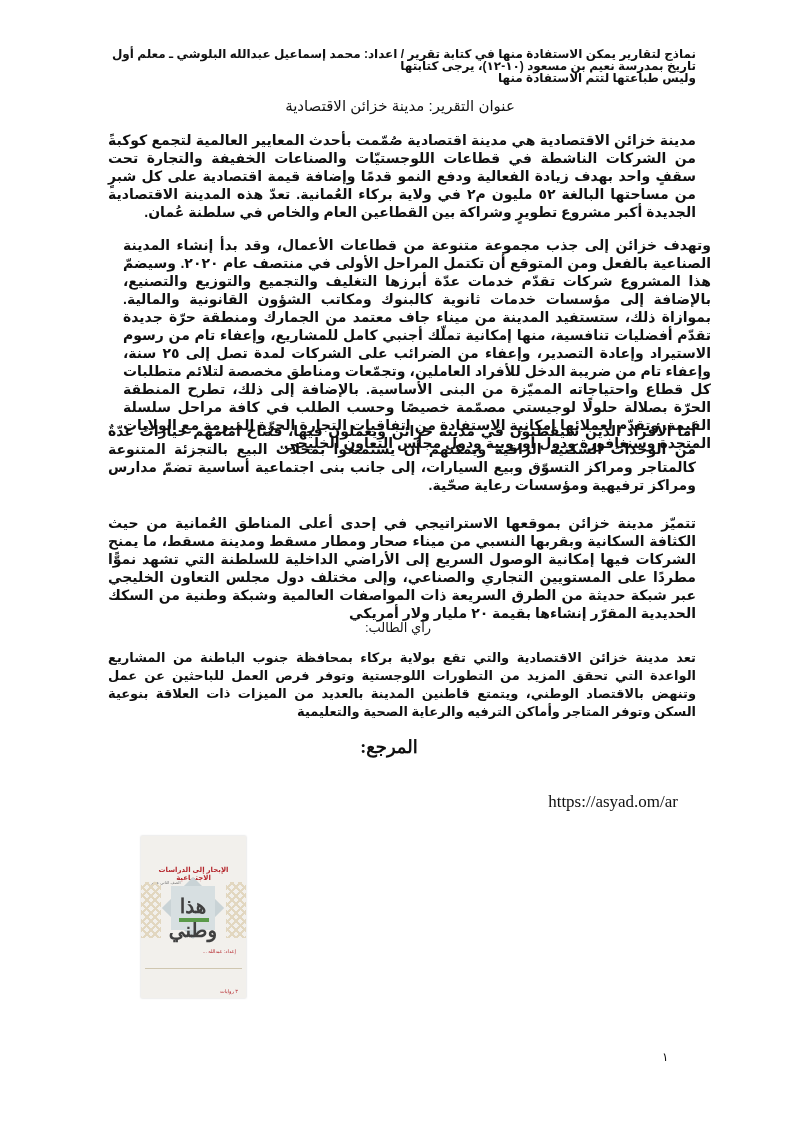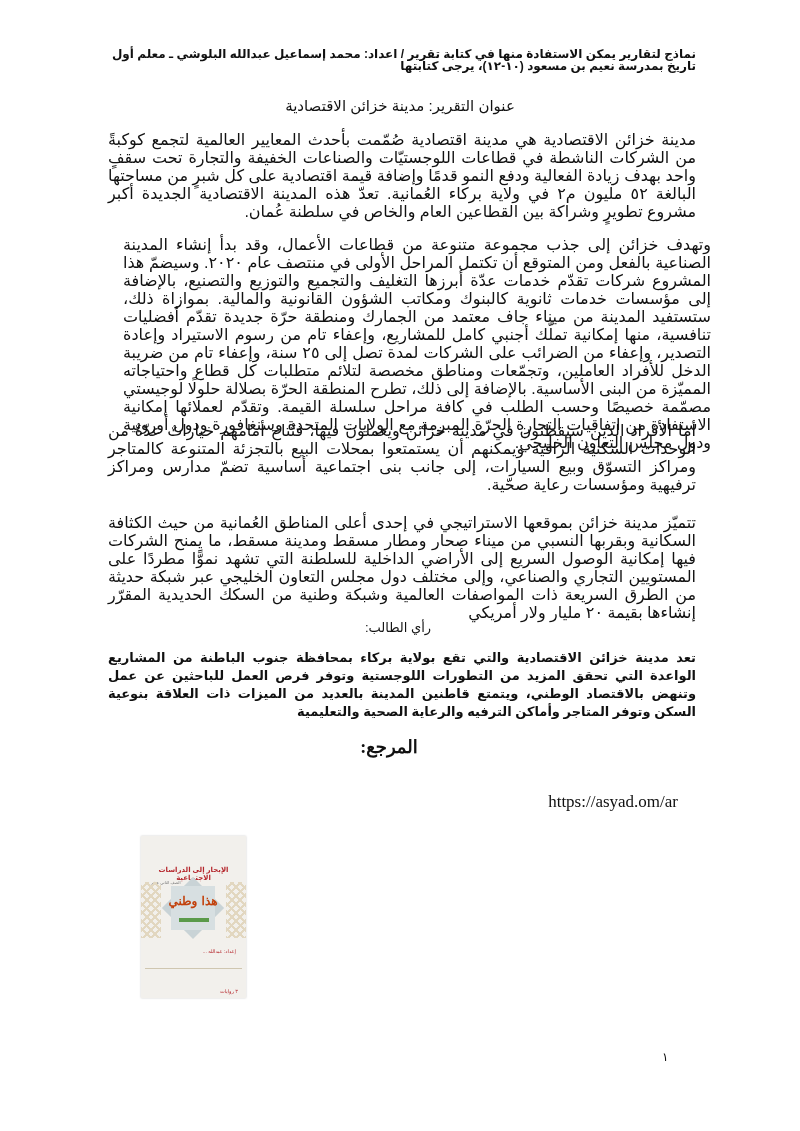--- a/index.html
+++ b/index.html
@@ -3,22 +3,22 @@
 <meta charset="utf-8">
 <style>
   html, body { margin: 0; padding: 0; background: #ffffff; }
   body { width: 800px; height: 1131px; position: relative; overflow: hidden;
          font-family: "Liberation Sans", "DejaVu Sans", sans-serif; color: #111; }
   .rtl { direction: rtl; unicode-bidi: plaintext; }
   .header-note { position: absolute; top: 48px; left: 100px; width: 596px;
                  font-size: 12px; font-weight: bold; line-height: 12px; text-align: right; }
   .title { position: absolute; top: 96px; left: 100px; width: 600px; text-align: center;
            font-size: 15px; line-height: 20px; }
-  .para { position: absolute; left: 108px; width: 588px; font-size: 16px; line-height: 18px;
-          text-align: justify; text-align-last: right; }
+  .para { position: absolute; left: 108px; width: 588px; font-size: 14px; line-height: 18px;
+          text-align: justify; text-align-last: right; font-weight: bold; }
   .p1 { top: 131px; }
   .p2 { top: 236px; margin-left: 15px; }
   .p3 { top: 422px; }
   .p4 { top: 514px; }
   .opinion-label { position: absolute; top: 620px; left: 100px; width: 596px; font-size: 13px; text-align: center; }
   .opinion { position: absolute; top: 649px; left: 108px; width: 588px; font-size: 13px; font-weight: bold;
              line-height: 18px; text-align: justify; text-align-last: right; }
   .ref-label { position: absolute; top: 736px; left: 100px; width: 578px; text-align: center;
                font-family: "Liberation Serif", "DejaVu Serif", serif; font-size: 18px; font-weight: bold; }
   .ref-url { position: absolute; top: 772px; left: 100px; width: 578px; text-align: right; direction: ltr;
@@ -30,35 +30,36 @@
   .cover-sub { position: absolute; top: 44px; left: 10px; font-size: 4px; color: #777; direction: rtl; }
   .cover-lattice-l { position: absolute; top: 46px; left: 0; width: 20px; height: 56px;
                      background: repeating-linear-gradient(45deg, #e2d7c0 0 2px, transparent 2px 6px),
                                  repeating-linear-gradient(-45deg, #e2d7c0 0 2px, transparent 2px 6px); }
   .cover-lattice-r { position: absolute; top: 46px; right: 0; width: 20px; height: 56px;
                      background: repeating-linear-gradient(45deg, #e2d7c0 0 2px, transparent 2px 6px),
                                  repeating-linear-gradient(-45deg, #e2d7c0 0 2px, transparent 2px 6px); }
   .cover-star { position: absolute; top: 50px; left: 30px; width: 44px; height: 44px; background: #c9d3d6;
                 transform: rotate(45deg); }
   .cover-star2 { position: absolute; top: 50px; left: 30px; width: 44px; height: 44px; background: #d7dfe1; }
-  .cover-logo { position: absolute; top: 58px; left: 22px; width: 60px; text-align: center; color: #c2410c;
-                font-size: 12px; font-weight: bold; direction: rtl; font-family: "DejaVu Serif", serif; }
+  .cover-logo { position: absolute; top: 58px; left: 22px; width: 60px; text-align: center; color: #404040;
+                font-size: 20px; font-weight: bold; direction: rtl; font-family: "DejaVu Serif", serif; }
   .cover-green { position: absolute; top: 82px; left: 38px; width: 30px; height: 4px; background: #5a9a4a; }
   .cover-author { position: absolute; top: 112px; left: 40px; width: 55px; text-align: right; color: #b5262c;
                   font-size: 5px; direction: rtl; }
   .cover-footer { position: absolute; top: 132px; left: 4px; width: 97px; height: 18px;
                   border-top: 1px solid #cfc6b0; font-size: 3.5px; color: #555; direction: rtl; text-align: center; }
   .cover-publisher { position: absolute; bottom: 4px; right: 8px; font-size: 5px; color: #b5262c; direction: rtl; }
   .page-number { position: absolute; top: 1050px; left: 662px; font-size: 12px; }
 </style>
 </head>
 <body>
 
 <div class="header-note rtl">
   <div>نماذج لتقارير يمكن الاستفادة منها في كتابة تقرير / اعداد: محمد إسماعيل عبدالله البلوشي ـ معلم أول تاريخ بمدرسة نعيم بن مسعود (١٠-١٢)، يرجى كتابتها</div>
+  <div>وليس طباعتها لتتم الاستفادة منها</div>
 </div>
 
 <div class="title rtl">عنوان التقرير: مدينة خزائن الاقتصادية</div>
 
 <div class="para p1 rtl">مدينة خزائن الاقتصادية هي مدينة اقتصادية صُمّمت بأحدث المعايير العالمية لتجمع كوكبةً من الشركات الناشطة في قطاعات اللوجستيّات والصناعات الخفيفة والتجارة تحت سقفٍ واحد بهدف زيادة الفعالية ودفع النمو قدمًا وإضافة قيمة اقتصادية على كل شبرٍ من مساحتها البالغة ٥٢ مليون م٢ في ولاية بركاء العُمانية. تعدّ هذه المدينة الاقتصادية الجديدة أكبر مشروع تطويرٍ وشراكة بين القطاعين العام والخاص في سلطنة عُمان.</div>
 <div class="para p2 rtl">وتهدف خزائن إلى جذب مجموعة متنوعة من قطاعات الأعمال، وقد بدأ إنشاء المدينة الصناعية بالفعل ومن المتوقع أن تكتمل المراحل الأولى في منتصف عام ٢٠٢٠. وسيضمّ هذا المشروع شركات تقدّم خدمات عدّة أبرزها التغليف والتجميع والتوزيع والتصنيع، بالإضافة إلى مؤسسات خدمات ثانوية كالبنوك ومكاتب الشؤون القانونية والمالية. بموازاة ذلك، ستستفيد المدينة من ميناء جاف معتمد من الجمارك ومنطقة حرّة جديدة تقدّم أفضليات تنافسية، منها إمكانية تملّك أجنبي كامل للمشاريع، وإعفاء تام من رسوم الاستيراد وإعادة التصدير، وإعفاء من الضرائب على الشركات لمدة تصل إلى ٢٥ سنة، وإعفاء تام من ضريبة الدخل للأفراد العاملين، وتجمّعات ومناطق مخصصة لتلائم متطلبات كل قطاع واحتياجاته المميّزة من البنى الأساسية. بالإضافة إلى ذلك، تطرح المنطقة الحرّة بصلالة حلولًا لوجيستي مصمّمة خصيصًا وحسب الطلب في كافة مراحل سلسلة القيمة. وتقدّم لعملائها إمكانية الاستفادة من اتفاقيات التجارة الحرّة المبرمة مع الولايات المتحدة وسنغافورة ودول أوروبية ودول مجلس التعاون الخليجي.</div>
 <div class="para p3 rtl">أما الأفراد الذين سيقطنون في مدينة خزائن ويعملون فيها، فتُتاح أمامهم خياراتٌ عدّةٌ من الوحدات السكنية الراقية ويمكنهم أن يستمتعوا بمحلات البيع بالتجزئة المتنوعة كالمتاجر ومراكز التسوّق وبيع السيارات، إلى جانب بنى اجتماعية أساسية تضمّ مدارس ومراكز ترفيهية ومؤسسات رعاية صحّية.</div>
 <div class="para p4 rtl">تتميّز مدينة خزائن بموقعها الاستراتيجي في إحدى أعلى المناطق العُمانية من حيث الكثافة السكانية وبقربها النسبي من ميناء صحار ومطار مسقط ومدينة مسقط، ما يمنح الشركات فيها إمكانية الوصول السريع إلى الأراضي الداخلية للسلطنة التي تشهد نموًّا مطردًا على المستويين التجاري والصناعي، وإلى مختلف دول مجلس التعاون الخليجي عبر شبكة حديثة من الطرق السريعة ذات المواصفات العالمية وشبكة وطنية من السكك الحديدية المقرّر إنشاءها بقيمة ٢٠ مليار ولار أمريكي</div>
 
 <div class="opinion-label rtl">رأي الطالب:</div>

